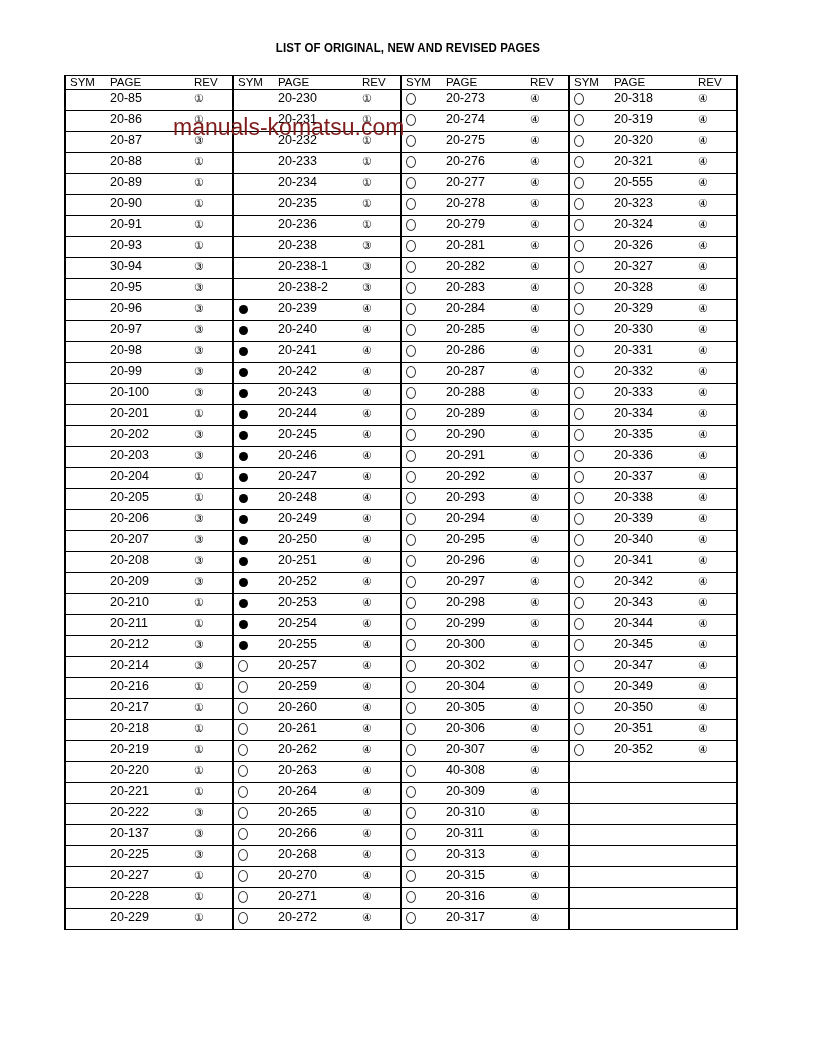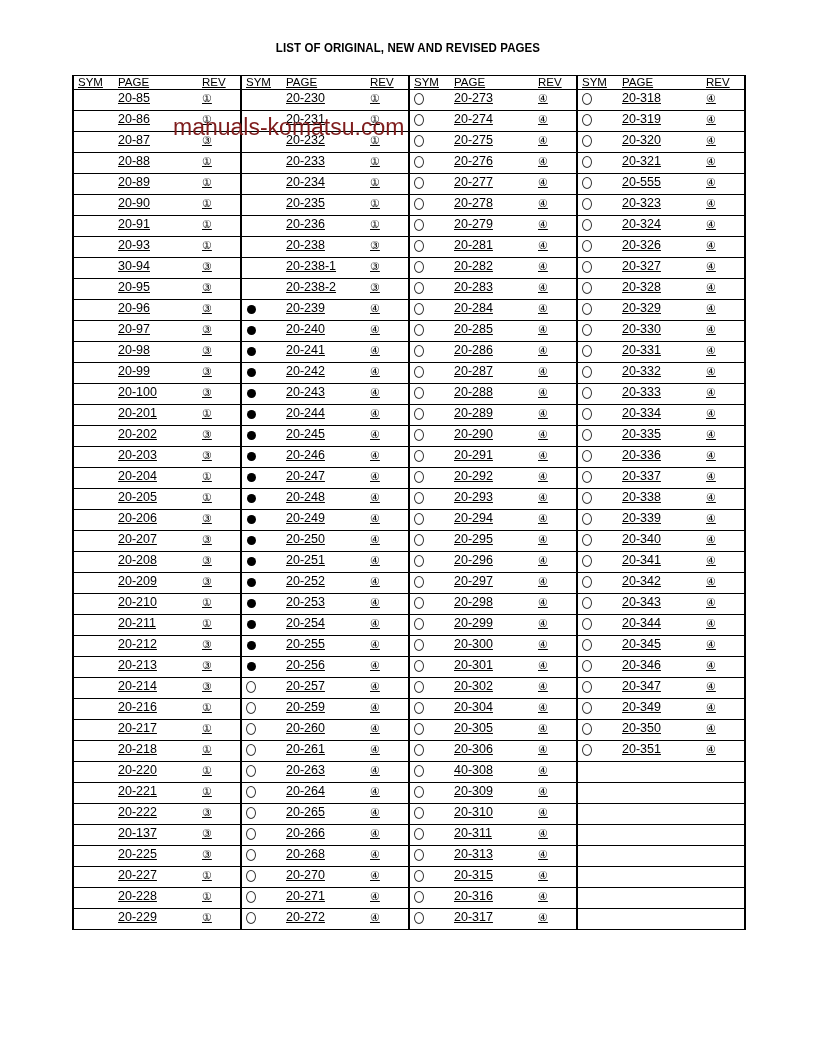--- a/index.html
+++ b/index.html
@@ -1,18 +1,18 @@
 <!DOCTYPE html>
 <html><head>
 <meta charset="utf-8">
 <style>
   html, body { margin: 0; padding: 0; background: #ffffff; }
   body { width: 816px; height: 1056px; position: relative; font-family: "Liberation Sans", sans-serif; color: #000; }
   .title { position: absolute; top: 41px; left: 0; width: 816px; text-align: center; font-weight: bold; font-size: 12.5px; letter-spacing: 0.1px; transform: scaleX(0.92); }
-  .grid { position: absolute; left: 72px; top: 75px; width: 544px; border-collapse: collapse; table-layout: fixed; text-decoration: underline; }
+  .grid { position: absolute; left: 64px; top: 75px; width: 544px; border-collapse: collapse; table-layout: fixed; }
   .grid td { height: 17.6px; padding: 0; border-bottom: 1px solid #000; font-size: 12.5px; line-height: 17px; vertical-align: top; white-space: nowrap; overflow: hidden; }
   .grid tr.hdr td { height: 13px; line-height: 13px; font-size: 11.5px; border-bottom: 1px solid #000; border-top: 1.5px solid #000; }
   .grid td.sym { width: 40px; padding-left: 4px; }
   .grid td.page { width: 84px; }
   .grid td.rev { width: 38px; font-size: 11px; }
   .grid td.blk-start { border-left: 2px solid #000; }
   .grid td.blk-end { border-right: 2px solid #000; }
   .grid tr:last-child td { border-bottom: 1.5px solid #000; }
   .dot { display: inline-block; width: 9px; height: 9px; border-radius: 50%; background: #000; margin-top: 5px; margin-left: 1px; }
   .ring { display: inline-block; width: 8px; height: 10px; border-radius: 50%; border: 1px solid #333; margin-top: 3px; }
@@ -412,34 +412,20 @@
         <td class="rev">④</td>
         <td class="sym blk-start"><span class="ring"></span></td>
         <td class="page">20-300</td>
         <td class="rev">④</td>
         <td class="sym blk-start"><span class="ring"></span></td>
         <td class="page">20-345</td>
         <td class="rev blk-end">④</td>
       </tr>
       <tr>
         <td class="sym blk-start"></td>
-        <td class="page">20-213</td>
-        <td class="rev">③</td>
-        <td class="sym blk-start"><span class="dot"></span></td>
-        <td class="page">20-256</td>
-        <td class="rev">④</td>
-        <td class="sym blk-start"><span class="ring"></span></td>
-        <td class="page">20-301</td>
-        <td class="rev">④</td>
-        <td class="sym blk-start"><span class="ring"></span></td>
-        <td class="page">20-346</td>
-        <td class="rev blk-end">④</td>
-      </tr>
-      <tr>
-        <td class="sym blk-start"></td>
         <td class="page">20-214</td>
         <td class="rev">③</td>
         <td class="sym blk-start"><span class="ring"></span></td>
         <td class="page">20-257</td>
         <td class="rev">④</td>
         <td class="sym blk-start"><span class="ring"></span></td>
         <td class="page">20-302</td>
         <td class="rev">④</td>
         <td class="sym blk-start"><span class="ring"></span></td>
         <td class="page">20-347</td>
@@ -478,20 +464,34 @@
         <td class="page">20-218</td>
         <td class="rev">①</td>
         <td class="sym blk-start"><span class="ring"></span></td>
         <td class="page">20-261</td>
         <td class="rev">④</td>
         <td class="sym blk-start"><span class="ring"></span></td>
         <td class="page">20-306</td>
         <td class="rev">④</td>
         <td class="sym blk-start"><span class="ring"></span></td>
         <td class="page">20-351</td>
+        <td class="rev blk-end">④</td>
+      </tr>
+      <tr>
+        <td class="sym blk-start"></td>
+        <td class="page">20-219</td>
+        <td class="rev">①</td>
+        <td class="sym blk-start"><span class="ring"></span></td>
+        <td class="page">20-262</td>
+        <td class="rev">④</td>
+        <td class="sym blk-start"><span class="ring"></span></td>
+        <td class="page">20-307</td>
+        <td class="rev">④</td>
+        <td class="sym blk-start"><span class="ring"></span></td>
+        <td class="page">20-352</td>
         <td class="rev blk-end">④</td>
       </tr>
       <tr>
         <td class="sym blk-start"></td>
         <td class="page">20-220</td>
         <td class="rev">①</td>
         <td class="sym blk-start"><span class="ring"></span></td>
         <td class="page">20-263</td>
         <td class="rev">④</td>
         <td class="sym blk-start"><span class="ring"></span></td>

